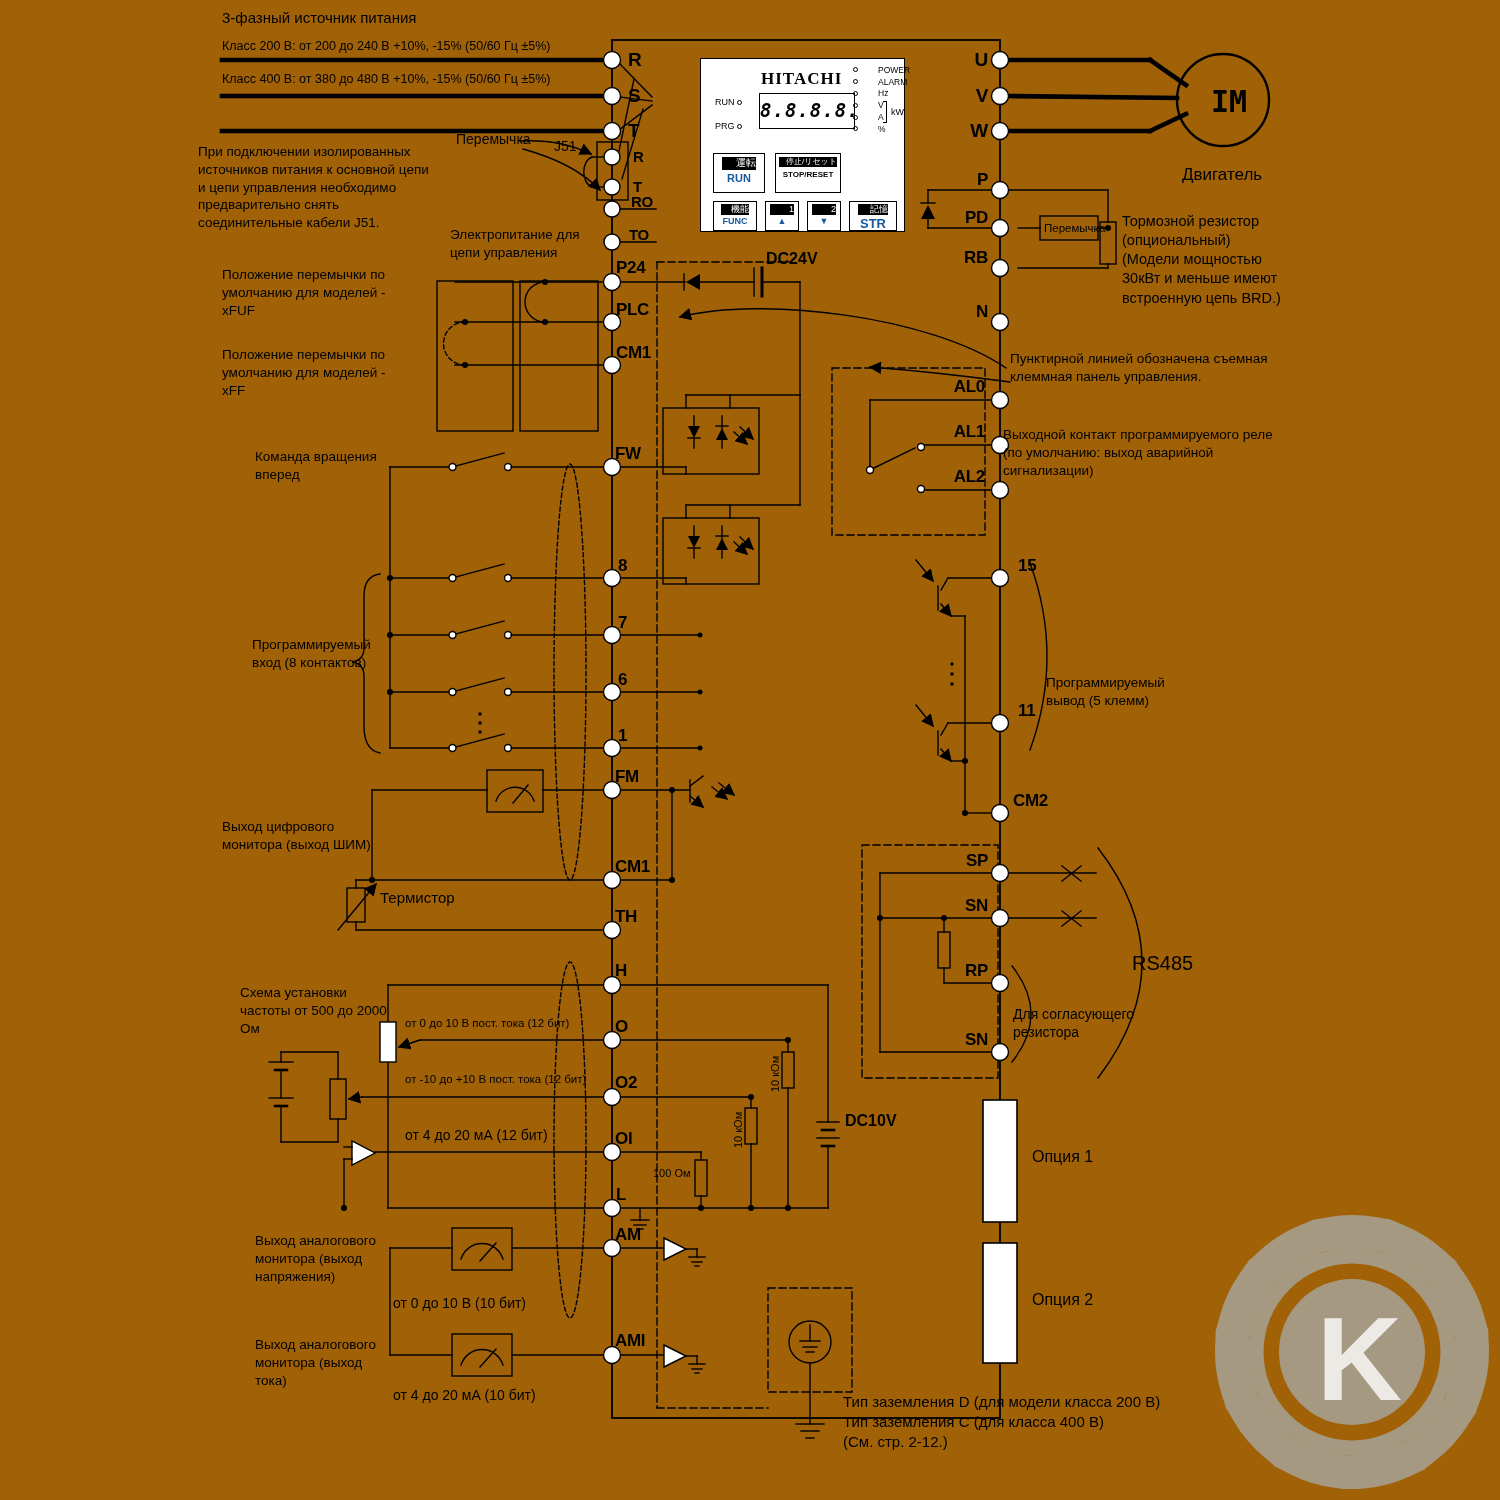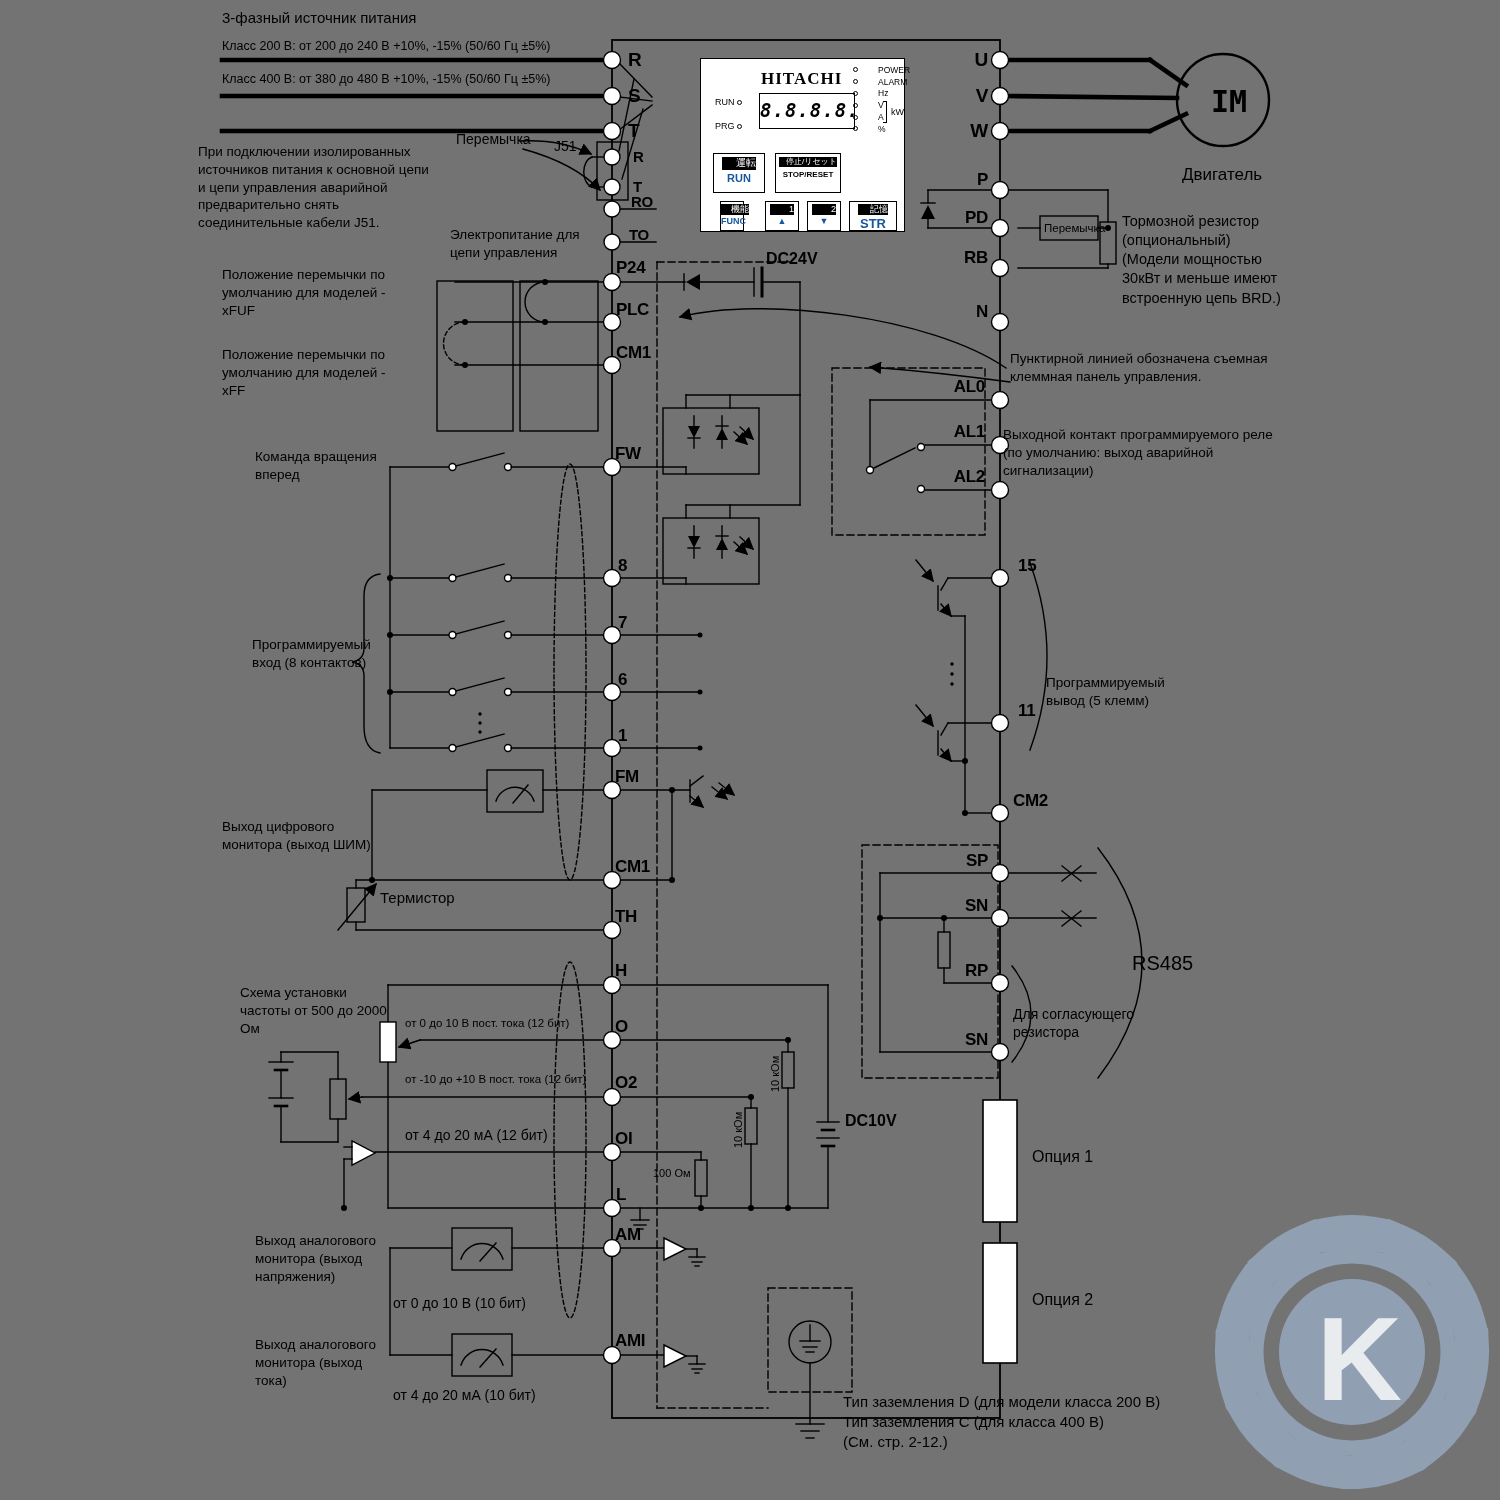--- a/index.html
+++ b/index.html
@@ -1,17 +1,17 @@
 <!DOCTYPE html>
 <html><head>
 <meta charset="utf-8">
 <style>
   *{box-sizing:border-box}
   body{margin:0;background:#fff}
-  #stage{position:relative;width:1500px;height:1500px;background:#737373;color:#000;
+  #stage{position:relative;width:1500px;height:1500px;background:#a16207;color:#000;
          font-family:"Liberation Sans",sans-serif;overflow:hidden}
   svg.wires{position:absolute;left:0;top:0}
   svg.wires *{stroke:#000;fill:none;stroke-width:1.4;stroke-linecap:square}
   svg .f{fill:#000;stroke:none}
   svg .w{fill:#fff}
   svg .thk{stroke-width:4.6}
   svg .d{stroke-dasharray:7 4}
   svg .d2{stroke-dasharray:4 3}
   .lbl{position:absolute;font-size:13.5px;line-height:1.32}
   .term{position:absolute;font-weight:700;font-size:17px;letter-spacing:-.3px;white-space:nowrap}
@@ -457,21 +457,21 @@
   <circle cx="1000" cy="873" r="8.5" class="w" style="stroke:#000"></circle>
         <circle cx="1000" cy="918" r="8.5" class="w" style="stroke:#000"></circle>
         <circle cx="1000" cy="983" r="8.5" class="w" style="stroke:#000"></circle>
         <circle cx="1000" cy="1052" r="8.5" class="w" style="stroke:#000"></circle>
 </g>
 </svg>
 
 <div class="lbl" style="left:222px;top:8px;font-size:15px">3-фазный источник питания</div>
 <div class="lbl" style="left:222px;top:38px;font-size:12.5px">Класс 200 В: от 200 до 240 В +10%, -15% (50/60 Гц ±5%)</div>
 <div class="lbl" style="left:222px;top:71px;font-size:12.5px">Класс 400 В: от 380 до 480 В +10%, -15% (50/60 Гц ±5%)</div>
-<div class="lbl" style="left:198px;top:143px;width:240px">При подключении изолированных источников питания к основной цепи и цепи управления аварийной предварительно снять соединительные кабели J51.</div>
+<div class="lbl" style="left:198px;top:143px;width:240px">При подключении изолированных источников питания к основной цепи и цепи управления необходимо предварительно снять соединительные кабели J51.</div>
 <div class="lbl" style="left:456px;top:130px;font-size:14px">Перемычка</div>
 <div class="lbl" style="left:554px;top:137px;font-size:14px">J51</div>
 <div class="lbl" style="left:450px;top:226px;width:162px">Электропитание для цепи управления</div>
 <div class="lbl" style="left:222px;top:346px;width:178px">Положение перемычки по умолчанию для моделей -xFF</div>
 <div class="lbl" style="left:222px;top:266px;width:178px">Положение перемычки по умолчанию для моделей -xFUF</div>
 <div class="lbl" style="left:255px;top:448px;width:138px">Команда вращения вперед</div>
 <div class="lbl" style="left:252px;top:636px;width:150px">Программируемый вход (8 контактов)</div>
 <div class="lbl b" style="left:766px;top:248px;font-size:16px">DC24V</div>
 <div class="lbl" style="left:222px;top:818px;width:168px">Выход цифрового монитора (выход ШИМ)</div>
 <div class="lbl" style="left:380px;top:888px;font-size:15px">Термистор</div>
@@ -582,21 +582,21 @@
   <div class="abs" style="left:190px;top:48px;font-size:9px">kW</div>
 
   <div class="btn" style="left:12px;top:94px;width:52px;height:40px">
     <div class="chip" style="margin:3px auto 2px;width:34px;font-size:10px">運転</div>
     <div class="blue b" style="font-size:11px">RUN</div>
   </div>
   <div class="btn" style="left:74px;top:94px;width:66px;height:40px">
     <div class="chip" style="margin:3px auto 3px;width:58px;font-size:8px">停止/リセット</div>
     <div class="b" style="font-size:8px">STOP/RESET</div>
   </div>
-  <div class="btn" style="left:19px;top:142px;width:24px;height:30px">
+  <div class="btn" style="left:12px;top:142px;width:44px;height:30px">
     <div class="chip" style="margin:2px auto 1px;width:28px;font-size:9px">機能</div>
     <div class="blue b" style="font-size:9px">FUNC</div>
   </div>
   <div class="btn" style="left:64px;top:142px;width:34px;height:30px">
     <div class="chip" style="margin:2px auto 1px;width:24px;font-size:9px"><span>1</span></div>
     <div class="blue" style="font-size:9px">▲</div>
   </div>
   <div class="btn" style="left:106px;top:142px;width:34px;height:30px">
     <div class="chip" style="margin:2px auto 1px;width:24px;font-size:9px"><span>2</span></div>
     <div class="blue" style="font-size:9px">▼</div>

